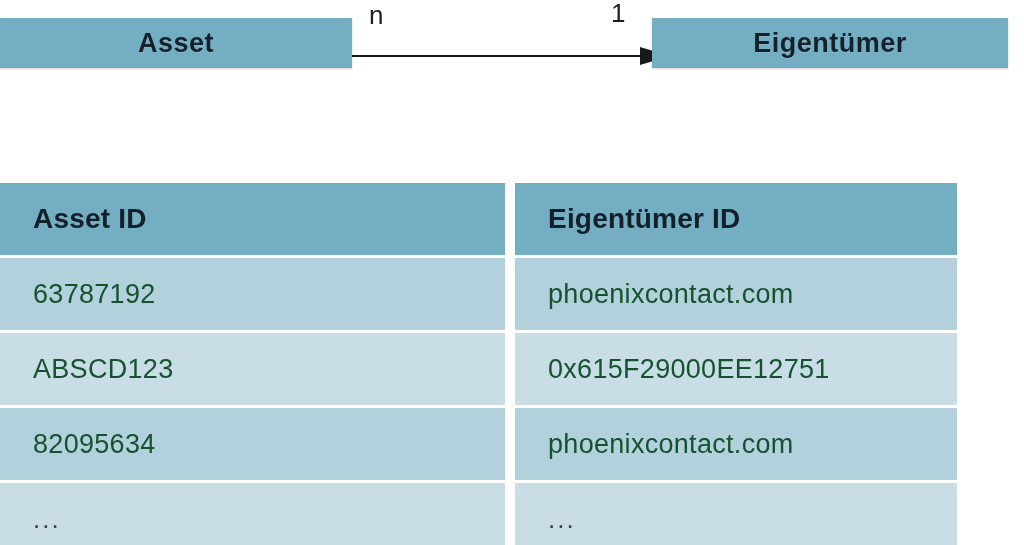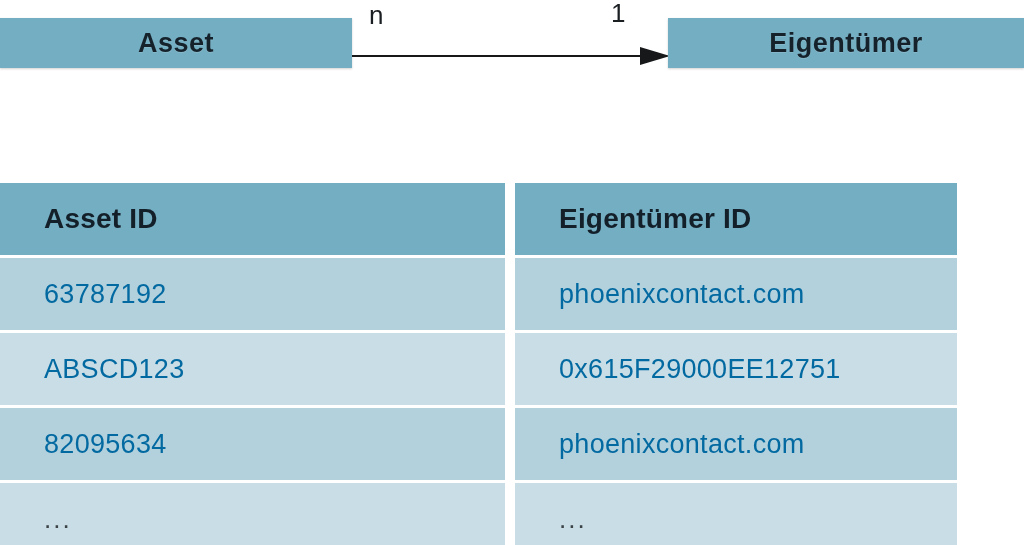--- a/index.html
+++ b/index.html
@@ -36,21 +36,21 @@
     box-shadow: 0 1px 2px rgba(0,0,0,0.18);
   }
   .entity-label {
     font-size: 27px;
     font-weight: bold;
     letter-spacing: 0.5px;
     color: #15222b;
     text-shadow: 0 1px 0 rgba(255,255,255,0.12);
   }
   #entity-asset  { left: 0px;   width: 352px; }
-  #entity-owner  { left: 668px; width: 356px; }
+  #entity-owner  { left: 652px; width: 356px; }
 
   .relation-line {
     position: absolute;
     left: 352px;
     top: 55px;
     width: 304px;
     height: 2px;
     background: #16181a;
   }
   .relation-arrowhead {
@@ -79,41 +79,41 @@
     top: 183px;
     width: 1024px;
   }
   .table-row {
     display: flex;
     gap: 10px;
     margin-bottom: 3px;
   }
   .cell {
     box-sizing: border-box;
-    padding-left: 44px;
+    padding-left: 33px;
     display: flex;
     align-items: center;
     overflow: hidden;
     white-space: nowrap;
   }
   .cell.col-0 { width: 505px; }
   .cell.col-1 { width: 442px; }
 
   .header-row .cell {
     height: 72px;
     background: #74aec2;
     font-size: 28px;
     font-weight: bold;
     color: #13202a;
     letter-spacing: 0.2px;
   }
   .data-row .cell {
     height: 72px;
     font-size: 27px;
-    color: #0369a1;
+    color: #14532d;
     letter-spacing: 0.3px;
   }
   .data-row.shade-dark  .cell { background: #b2d1dd; }
   .data-row.shade-light .cell { background: #c8dde5; }
   .data-row.ellipsis-row .cell {
     font-size: 26px;
     color: #3c4347;
     letter-spacing: 2px;
     align-items: flex-end;
     padding-bottom: 20px;

